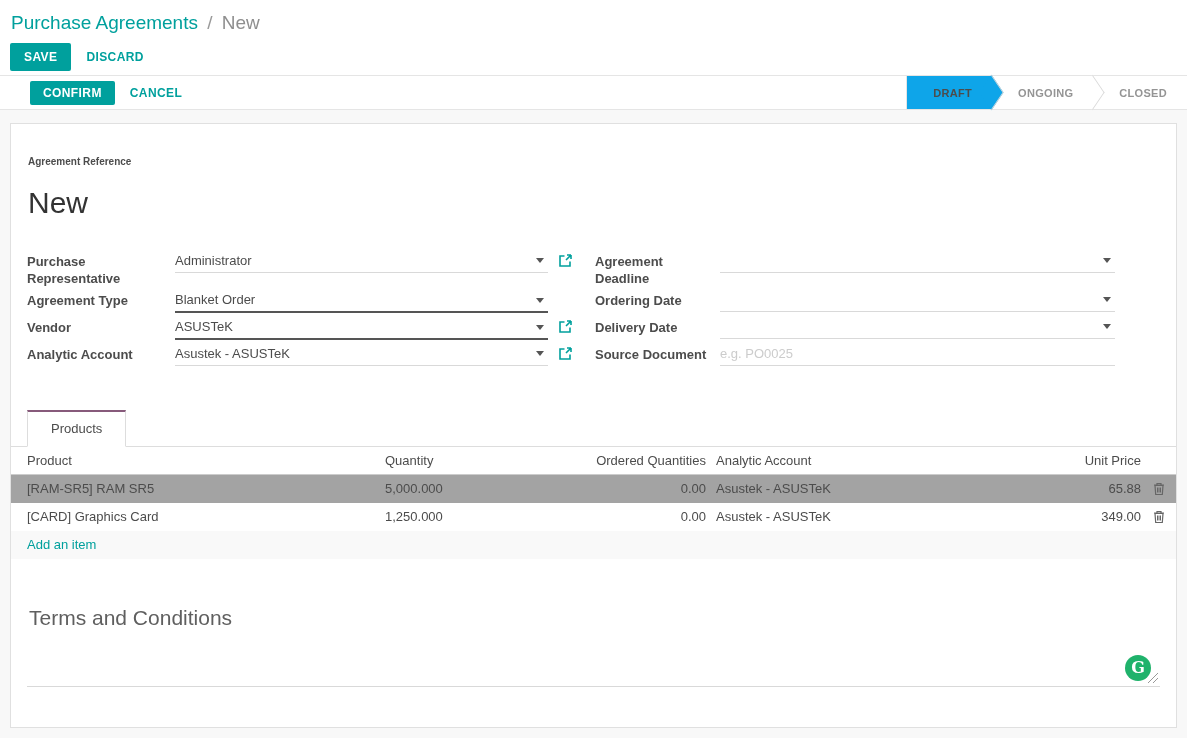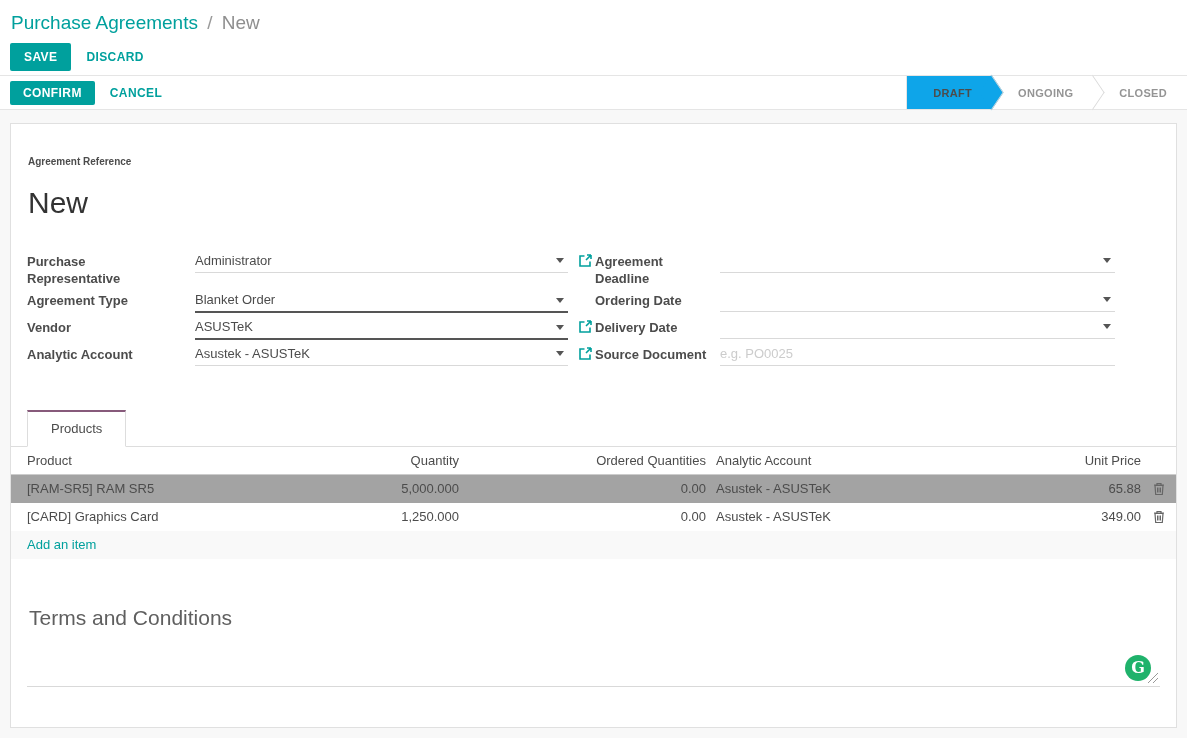--- a/index.html
+++ b/index.html
@@ -29,21 +29,21 @@
     font-size:12px; font-weight:700; letter-spacing:.4px;
     margin-left:15px; cursor:pointer;
   }
   
   .controlbar {
     height: 35px; background:#fff;
     border-top:1px solid #e5e5e5; border-bottom:1px solid #e5e5e5;
     display:flex; align-items:center; justify-content:space-between;
     padding-left:10px;
   }
-  .controlbar .btn-primary { padding:5px 13px; }
+  .controlbar .btn-primary { padding:5px 13px;margin-left:20px; }
   .statusbar { display:flex; align-self:stretch; border-left:1px solid #e5e5e5; }
   .stage {
     position:relative; display:flex; align-items:center;
     padding: 0 20px 0 26px; background:#fff;
     font-size:11px; font-weight:700; letter-spacing:.3px; color:#949494;
     cursor:pointer;
   }
   .stage span { position:relative; z-index:2; }
   .stage.active { background:#0ea5e9; color:#4c4c4c; }
   .stage:not(:last-child)::after {
@@ -61,21 +61,21 @@
   .ref-label { margin: 16px 0 0 1px; font-size:10px; font-weight:700; color:#4c4c4c; }
   .sheet-title { margin: 19px 0 30px 1px; font-size:30px; font-weight:400; color:#333; }
   
   .form-grid { display:flex; }
   .col-left { width:568px; }
   .col-right { flex:1; padding-right:45px; }
   .field-row { display:flex; align-items:flex-start; min-height:26px; margin-bottom:1px; }
   .field-label { width:148px; padding-top:4px; font-size:13px; font-weight:700; color:#4c4c4c; line-height:1.3; }
   .col-right .field-label { width:125px; }
   .field-widget { position:relative; flex:1; }
-  .col-left .field-widget { flex:none; width:373px;margin-left:20px; }
+  .col-left .field-widget { flex:none; width:373px; }
   .o-input {
     display:block; width:100%; background:transparent; outline:none;
     border:none; border-bottom:1px solid #d9d9d9;
     font-family:"Liberation Sans",sans-serif;
     font-size:13px; color:#4c4c4c; padding: 3px 18px 4px 0;
   }
   .o-input::placeholder { color:#ccc; }
   .required .o-input { border-bottom:2px solid #555; }
   .caret {
     position:absolute; right:4px; bottom:10px; width:0; height:0;
@@ -89,21 +89,21 @@
     margin-bottom:-1px; padding: 9px 23px 10px;
     background:#fff; border:1px solid #ddd; border-bottom:1px solid #fff;
     border-top:2px solid #875a7b; font-size:13px; color:#4c4c4c; cursor:pointer;
   }
   
   .o-table { margin: 0 -16px; }
   .t-row { display:flex; align-items:center; height:28px; font-size:13px; color:#4c4c4c; }
   .t-head { border-bottom:1px solid #ccc; }
   .t-row.zebra { background:#a3a3a3; }
   .c-product { width:374px; padding-left:16px; text-align:left; }
-  .c-qty     { width:74px;  text-align:right; }
+  .c-qty     { width:74px;  }
   .c-ordered { width:247px; text-align:right; }
   .c-analytic{ width:310px; padding-left:10px; text-align:left; }
   .c-price   { width:125px; text-align:right; }
   .c-trash   { width:35px; display:flex; justify-content:center; align-items:center; }
   .add-row { background:#f9f9f9; height:28px; display:flex; align-items:center; padding-left:16px; }
   .add-link { color:#00a09d; font-size:13px; cursor:pointer; }
   
   .terms-heading { margin: 47px 0 0 2px; font-size:21px; font-weight:400; color:#5f5f5f; }
   .terms-area { position:relative; height:55px; margin-top:2px; border-bottom:1px solid #d9d9d9; cursor:text; }
   .grammarly {

